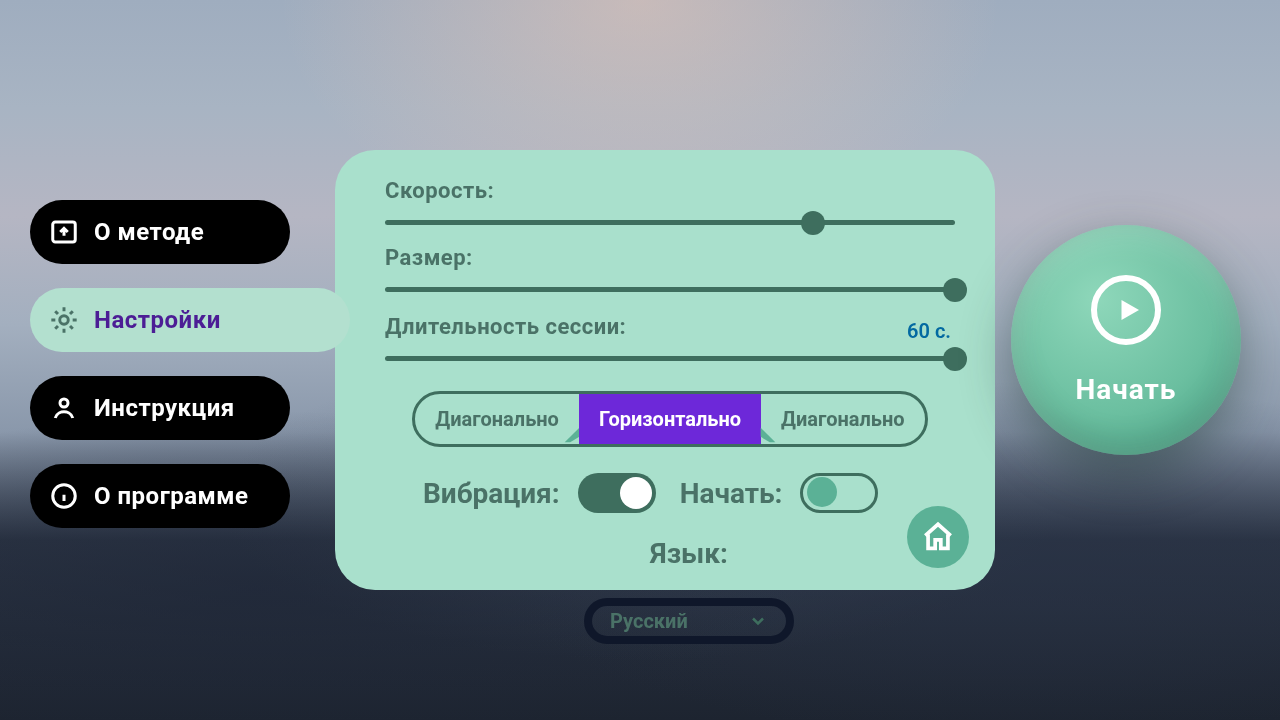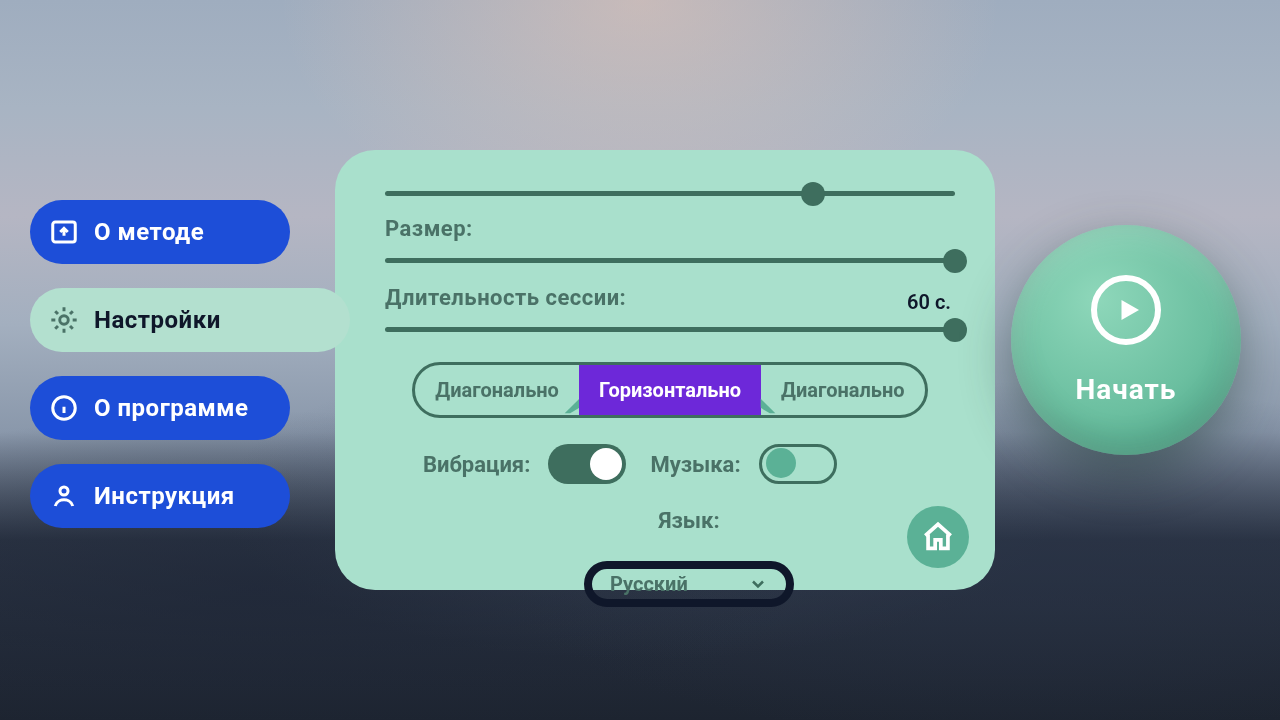--- a/index.html
+++ b/index.html
@@ -27,30 +27,30 @@
       radial-gradient(ellipse 700px 260px at 50% 70%, rgba(70,84,104,0.4) 0%, transparent 60%);
     pointer-events:none;
   }
 
   
   .menu { position: absolute; left: 30px; top: 200px; display: flex; flex-direction: column; gap: 24px; z-index: 2; }
   .menu-item {
     display: flex; align-items: center; gap: 14px;
     height: 64px; padding: 0 28px 0 18px;
     border-radius: 32px;
-    background: #1d4ed8;
+    background: #000000;
     color: #fff;
     font-size: 24px; font-weight: 700; letter-spacing: .5px;
     cursor: pointer;
     width: fit-content;
     min-width: 260px;
   }
   .menu-item.active {
     background: #b3e0cf;
-    color: #0f172a;
+    color: #4c1d95;
     width: 320px;
   }
   .menu-item .ico { width: 32px; height: 32px; display:flex; align-items:center; justify-content:center; flex-shrink:0; }
   .menu-item svg { display:block; }
 
   
   .panel {
     position: absolute;
     left: 335px; top: 150px;
     width: 660px; height: 440px;
@@ -59,21 +59,21 @@
     padding: 28px 40px 26px 50px;
     color: #4a7267;
     font-weight: 700;
     z-index: 1;
   }
   .row { margin-bottom: 8px; }
   .label { font-size: 22px; letter-spacing: .5px; margin-bottom: 4px; }
   .slider { position: relative; height: 30px; }
   .track { position: absolute; top: 13px; left: 0; right: 0; height: 5px; background: #3e6e5e; border-radius: 3px; }
   .thumb { position: absolute; top: 4px; width: 24px; height: 24px; background: #3e6e5e; border-radius: 50%; cursor: pointer; transform: translateX(-50%); }
-  .dur-val { position:absolute; right:4px; top:-24px; font-size:20px; color:#0f172a; font-weight:600; }
+  .dur-val { position:absolute; right:4px; top:-24px; font-size:20px; color:#0369a1; font-weight:600; }
 
   
   .seg-wrap { display:flex; justify-content:center; margin-top:18px; }
   .seg {
     display:flex; align-items:stretch;
     border: 3px solid #3e6e5e;
     border-radius: 30px;
     overflow: visible;
     height: 56px;
     background: transparent;
@@ -91,21 +91,21 @@
   }
   .seg > div:first-child { border-top-left-radius:27px; border-bottom-left-radius:27px; }
   .seg > div:last-child  { border-top-right-radius:27px; border-bottom-right-radius:27px; }
   
   .seg .arrow { position:absolute; bottom:-2px; width:22px; height:22px; pointer-events:none; }
   .seg .arrow.left  { right:-4px; }
   .seg .arrow.right { left:-4px; transform: scaleX(-1); }
 
   
   .tog-row { display:flex; align-items:center; gap:18px; margin-top:26px; padding-left:38px;}
-  .tog-label { font-size:22px;text-align:right; }
+  .tog-label { font-size:28px;text-align:right; }
   .toggle {
     width:78px; height:40px; border-radius:20px; position:relative; cursor:pointer;
   }
   .toggle .knob { position:absolute; top:4px; width:32px; height:32px; border-radius:50%; }
   .toggle.on  { background:#3e6e5e; }
   .toggle.on .knob  { right:4px; background:#fff; }
   .toggle.off { background:transparent; border:3px solid #3e6e5e; }
   .toggle.off .knob { left:4px; top:1px; background:#5bb196; width:30px; height:30px; }
 
   
@@ -159,41 +159,42 @@
           <circle cx="12" cy="12" r="3.2"></circle>
           <path d="M12 2.5v3M12 18.5v3M21.5 12h-3M5.5 12h-3M18.6 5.4l-2.1 2.1M7.5 16.5l-2.1 2.1M18.6 18.6l-2.1-2.1M7.5 7.5 5.4 5.4"></path>
         </svg>
     </span>
     <span>Настройки</span>
   </div>
 
   <div class="menu-item">
     <span class="ico">
       <svg width="30" height="30" viewBox="0 0 24 24" fill="none" stroke="#fff" stroke-width="2.4">
+          <circle cx="12" cy="8" r="3.2"></circle>
+          <path d="M5 20c1-4 5-5 7-5s6 1 7 5"></path>
+        </svg>
+    </span>
+    <span>Инструкция</span>
+  </div>
+
+  <div class="menu-item">
+    <span class="ico">
+      <svg width="30" height="30" viewBox="0 0 24 24" fill="none" stroke="#fff" stroke-width="2.4">
           <circle cx="12" cy="12" r="9"></circle>
           <path d="M12 8h.01M12 11v5"></path>
         </svg>
     </span>
     <span>О программе</span>
   </div>
-
-  <div class="menu-item">
-    <span class="ico">
-      <svg width="30" height="30" viewBox="0 0 24 24" fill="none" stroke="#fff" stroke-width="2.4">
-          <circle cx="12" cy="8" r="3.2"></circle>
-          <path d="M5 20c1-4 5-5 7-5s6 1 7 5"></path>
-        </svg>
-    </span>
-    <span>Инструкция</span>
-  </div>
 </div>
 
 <div class="panel">
 
   <div class="row">
+    <div class="label">Скорость:</div>
     <div class="slider">
       <div class="track"></div>
       <div class="thumb" style="left:75%;"></div>
     </div>
   </div>
 
   <div class="row">
     <div class="label">Размер:</div>
     <div class="slider">
       <div class="track"></div>
@@ -228,21 +229,21 @@
         <span>Диагонально</span>
       </div>
     </div>
   </div>
 
   <div class="tog-row">
     <span class="tog-label">Вибрация:</span>
     <div class="toggle on">
       <div class="knob"></div>
     </div>
-    <span class="tog-label" style="margin-left:6px;">Музыка:</span>
+    <span class="tog-label" style="margin-left:6px;">Начать:</span>
     <div class="toggle off">
       <div class="knob"></div>
     </div>
   </div>
 
   <div class="lang-row">
     <span class="tog-label">Язык:</span>
     <div class="select">
       <span>Русский</span>
       <svg width="20" height="20" viewBox="0 0 24 24" fill="none" stroke="#3e6e5e" stroke-width="3">

